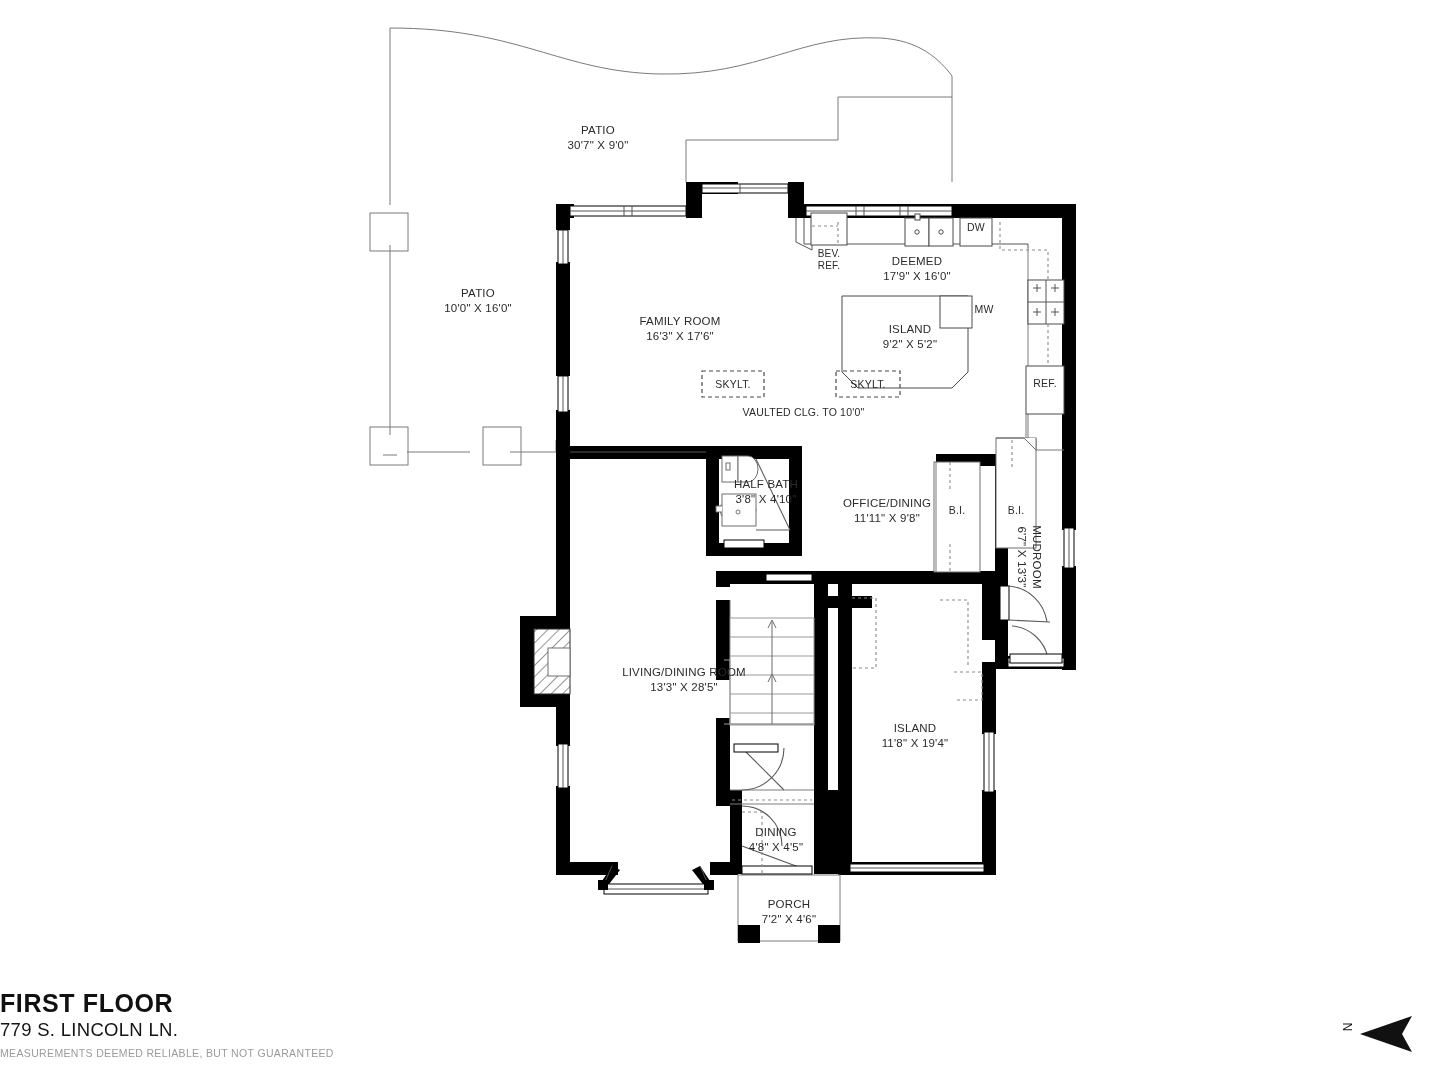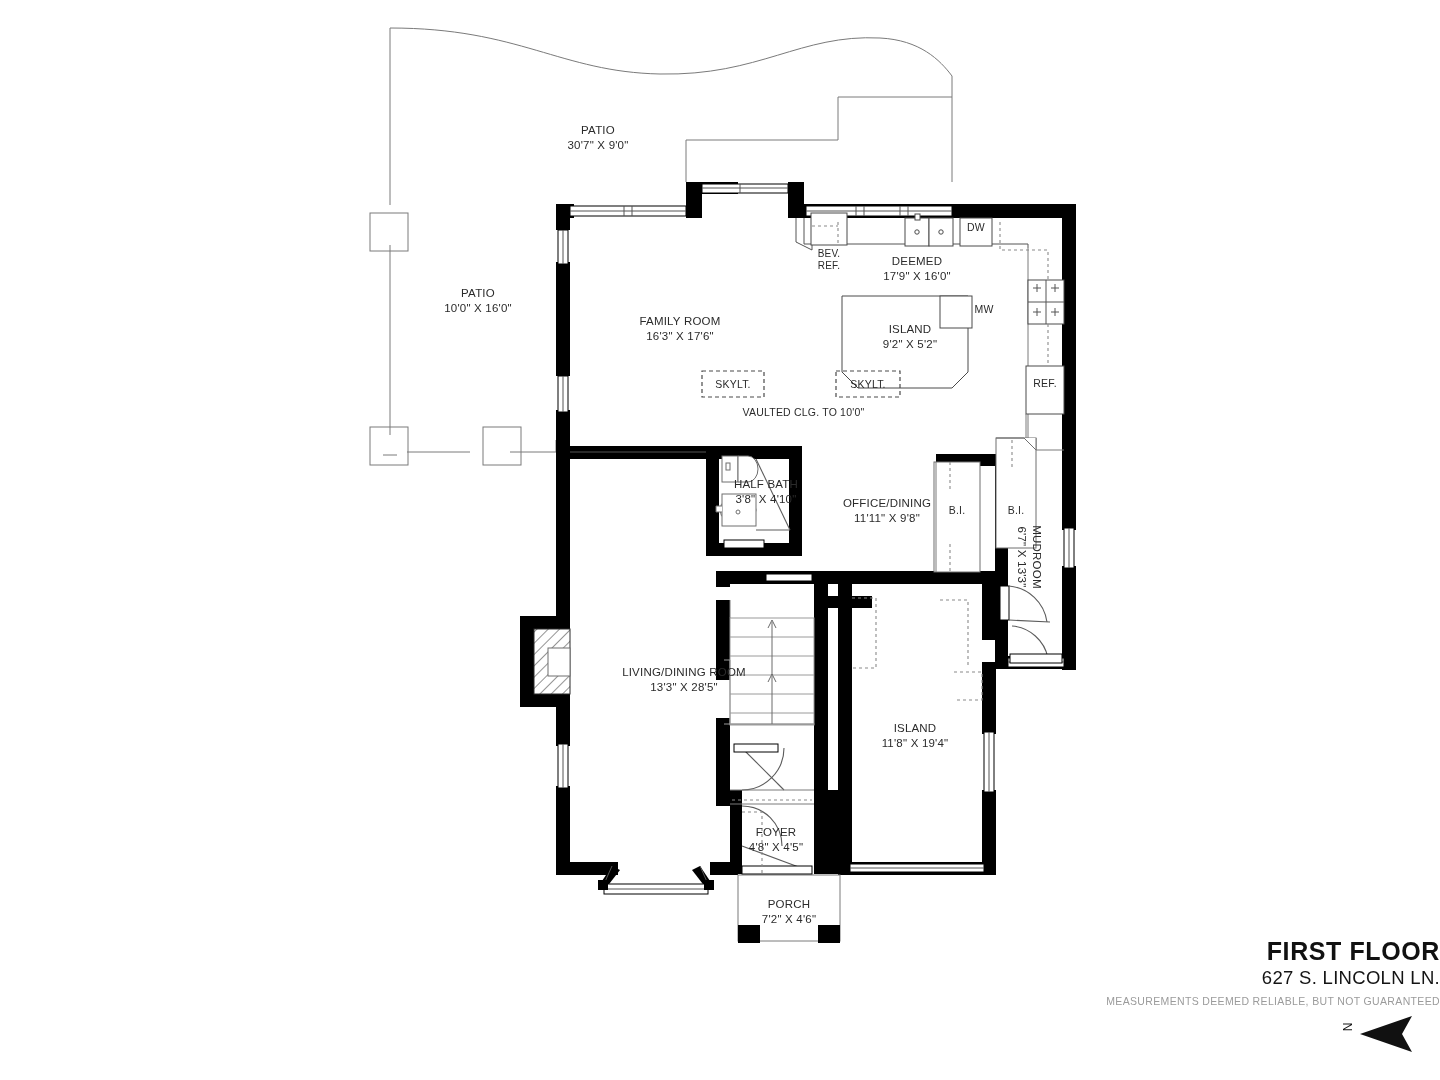--- a/index.html
+++ b/index.html
@@ -35,21 +35,21 @@
     line-height:15px;
     user-select:none;
   }
   .lbl .nm{display:block;}
   .lbl .dim{display:block;}
   .lbl-sm{font-size:10.5px;line-height:12px;}
   .lbl-tiny{font-size:10px;line-height:11px;margin-top:32px;}
   .rot{transform:rotate(90deg);transform-origin:left top;}
 
   #titleblock{
-    position:absolute;left:0;right:0;top:936px;text-align:right;
+    position:absolute;left:0;right:0;top:988px;text-align:left;
   }
   #titleblock .t1{font-size:25px;font-weight:bold;letter-spacing:.6px;color:#111;line-height:30px;}
   #titleblock .t2{font-size:18.5px;letter-spacing:.3px;color:#141414;line-height:24px;}
   #titleblock .t3{font-size:18.5px;letter-spacing:.3px;color:#141414;line-height:24px;}
   #titleblock .t4{font-size:10.5px;letter-spacing:.35px;color:#9b9b9b;line-height:16px;margin-top:3px;}
 
   #compass{position:absolute;left:1336px;top:1008px;width:96px;height:56px;}
   #compass .nletter{
     position:absolute;left:8px;top:12px;font-size:12px;color:#111;
     transform:rotate(-90deg);transform-origin:center center;
@@ -363,21 +363,21 @@
     <span class="nm">LIVING/DINING ROOM</span>
     <span class="dim">13'3" X 28'5"</span>
   </div>
 
   <div class="lbl" style="left:855px;top:721px;width:120px;">
     <span class="nm">ISLAND</span>
     <span class="dim">11'8" X 19'4"</span>
   </div>
 
   <div class="lbl" style="left:726px;top:825px;width:100px;">
-    <span class="nm">FOYER</span>
+    <span class="nm">DINING</span>
     <span class="dim">4'8" X 4'5"</span>
   </div>
 
   <div class="lbl" style="left:739px;top:897px;width:100px;">
     <span class="nm">PORCH</span>
     <span class="dim">7'2" X 4'6"</span>
   </div>
 
   <div class="lbl lbl-sm" style="left:703px;top:378px;width:60px;">SKYLT.</div>
   <div class="lbl lbl-sm" style="left:838px;top:378px;width:60px;">SKYLT.</div>
@@ -386,21 +386,21 @@
   <div class="lbl lbl-tiny" style="left:812px;top:216px;width:34px;">BEV.</div>
   <div class="lbl lbl-tiny" style="left:812px;top:228px;width:34px;">REF.</div>
   <div class="lbl lbl-sm" style="left:961px;top:221px;width:30px;">DW</div>
   <div class="lbl lbl-sm" style="left:941px;top:303px;width:30px;padding-left:28px;">MW</div>
   <div class="lbl lbl-sm" style="left:1030px;top:377px;width:30px;">REF.</div>
   <div class="lbl lbl-sm" style="left:936px;top:504px;width:42px;">B.I.</div>
   <div class="lbl lbl-sm" style="left:995px;top:504px;width:42px;">B.I.</div>
 
   <div id="titleblock">
     <div class="t1">FIRST FLOOR</div>
-    <div class="t2">627 S. LINCOLN LN.</div>
+    <div class="t2">779 S. LINCOLN LN.</div>
     <div class="t4">MEASUREMENTS DEEMED RELIABLE, BUT NOT GUARANTEED</div>
   </div>
 
   <div id="compass">
     <span class="nletter">N</span>
     <svg width="96" height="56" viewBox="0 0 96 56">
       <path d="M24 26 L76 8 L66 26 L76 44 Z" fill="#111111"></path>
     </svg>
   </div>
 

